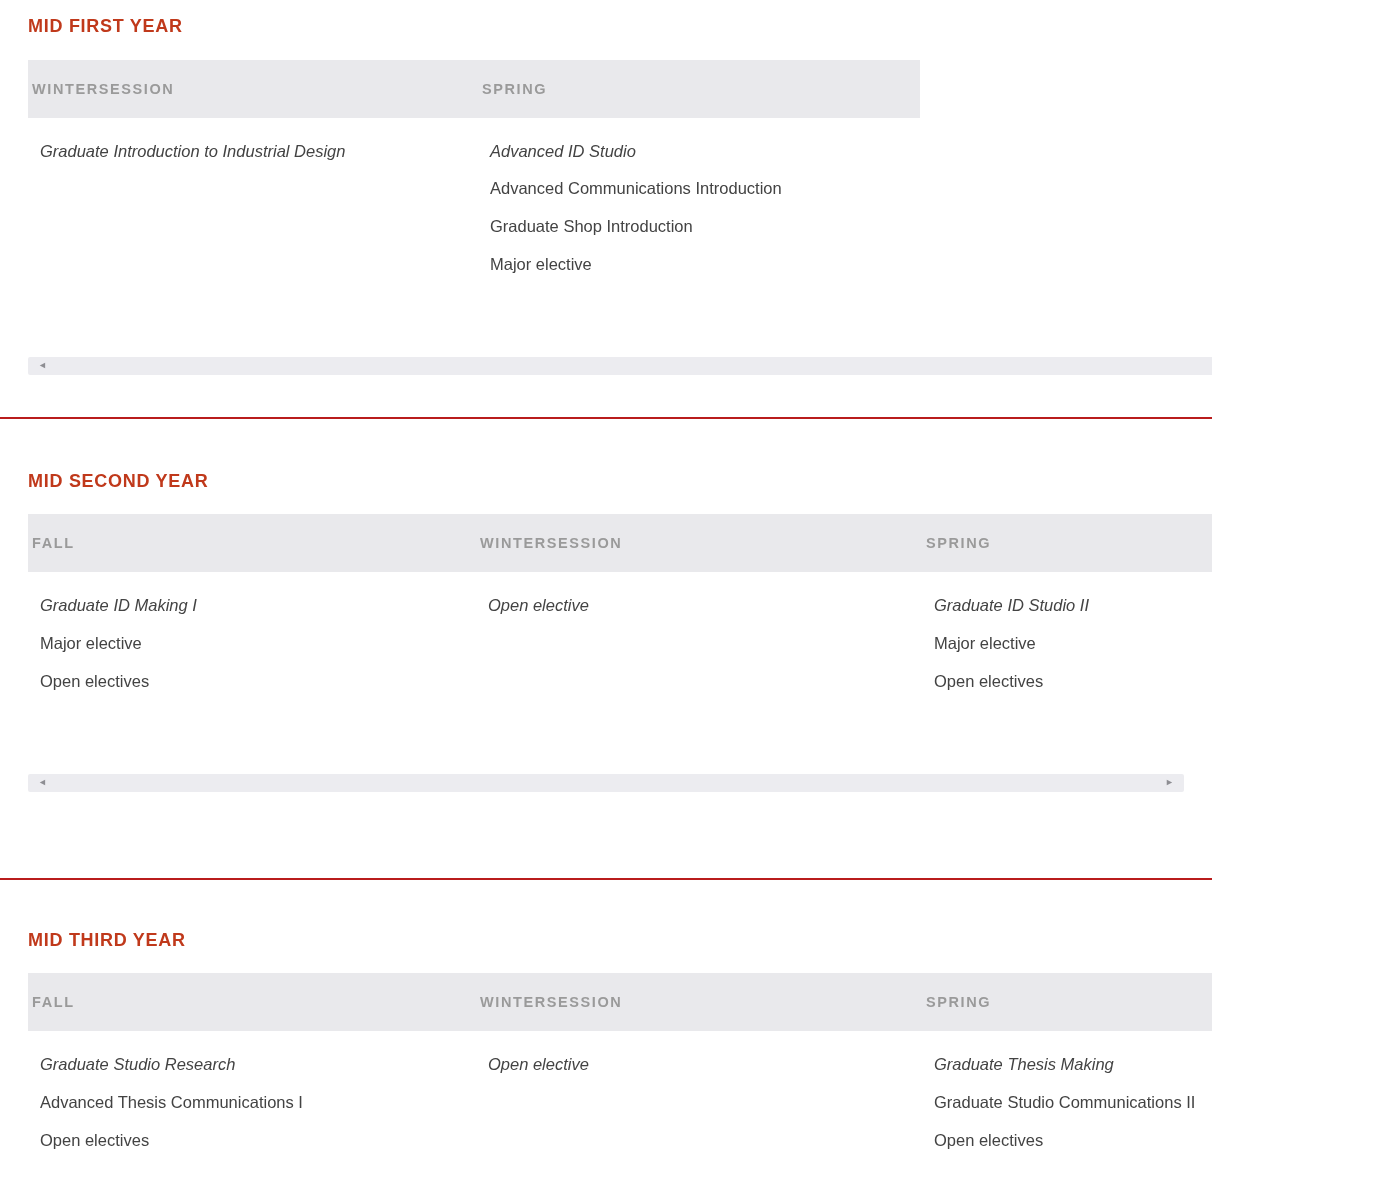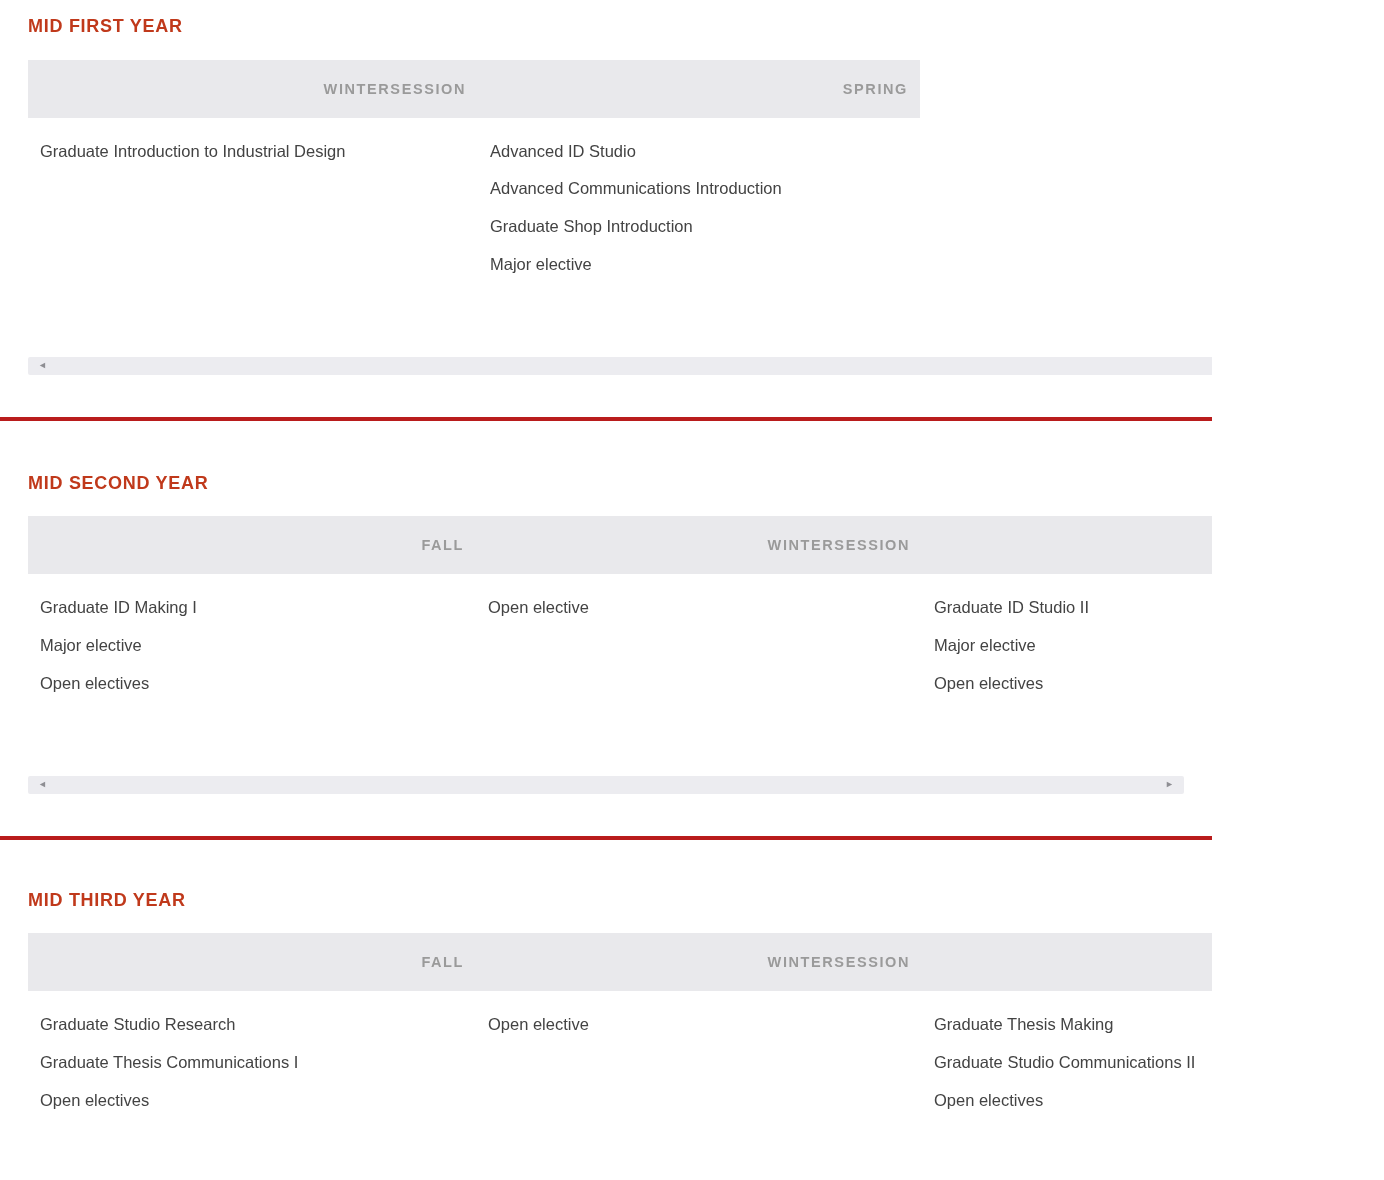--- a/index.html
+++ b/index.html
@@ -17,21 +17,21 @@
     width: 1212px;
     min-height: 1180px;
     position: relative;
     overflow: hidden;
   }
   .year-block {
     padding: 0 0 0 0;
     position: relative;
   }
   .year-block + .year-block {
-    border-top: 4px solid #b91c1c;
+    border-top: 2px solid #b91c1c;
   }
   .year-title {
     font-size: 18px;
     font-weight: bold;
     letter-spacing: 0.04em;
     color: #c0391b;
     margin: 0;
     padding: 0 0 0 28px;
     text-transform: uppercase;
     line-height: 1.2;
@@ -40,45 +40,46 @@
     margin: 22px 28px 0 28px;
     position: relative;
   }
   .sched-table {
     width: 100%;
     border-collapse: collapse;
     table-layout: fixed;
   }
   .sched-table thead th {
     background: #e9e9ec;
-    text-align: right;
+    text-align: left;
     font-size: 14.5px;
     font-weight: bold;
     letter-spacing: 0.11em;
     color: #9a9a9a;
     text-transform: uppercase;
-    padding: 20px 12px 20px 12px;
+    padding: 20px 12px 20px 4px;
     height: 18px;
     vertical-align: middle;
   }
   .sched-table tbody td {
     vertical-align: top;
     padding: 0 12px;
     font-size: 16.5px;
     color: #434343;
     line-height: 1;
   }
   .course {
     padding: 0;
     margin: 0 0 18px 0;
     line-height: 1.2;
     white-space: nowrap;
   }
   .course:first-child {
     margin-top: 24px;
+    font-style: italic;
   }
   .scrollbar {
     height: 18px;
     background: #ececf0;
     border-radius: 2px;
     margin: 0 0 0 0;
     position: relative;
     display: flex;
     align-items: center;
     justify-content: space-between;
@@ -96,21 +97,21 @@
   .block1 col.c1 { width: 450px; }
   .block1 col.c2 { width: 442px; }
   .block1 .scrollbar { margin-top: 0; }
 
   .block2 col.c1, .block3 col.c1 { width: 448px; }
   .block2 col.c2, .block3 col.c2 { width: 446px; }
   .block2 col.c3, .block3 col.c3 { width: 438px; }
 
   .pad-top-1 { padding-top: 16px; }
   .pad-top-2 { padding-top: 52px; }
-  .pad-top-3 { padding-top: 50px; }
+  .pad-top-3 { padding-top: 50px; margin-top: 44px; }
   .after-table-gap-1 { height: 64px; }
   .after-table-gap-2 { height: 64px; }
   .block-bottom-gap { height: 42px; }
 </style>
 </head>
 <body>
 
 <div class="page">
 
   <section class="year-block block1 pad-top-1">
@@ -215,21 +216,21 @@
           <tr>
             <th>FALL</th>
             <th>WINTERSESSION</th>
             <th>SPRING</th>
           </tr>
         </thead>
         <tbody>
           <tr>
             <td>
               <div class="course">Graduate Studio Research</div>
-              <div class="course">Graduate Thesis Communications I</div>
+              <div class="course">Advanced Thesis Communications I</div>
               <div class="course">Open electives</div>
             </td>
             <td>
               <div class="course">Open elective</div>
             </td>
             <td>
               <div class="course">Graduate Thesis Making</div>
               <div class="course">Graduate Studio Communications II</div>
               <div class="course">Open electives</div>
             </td>

